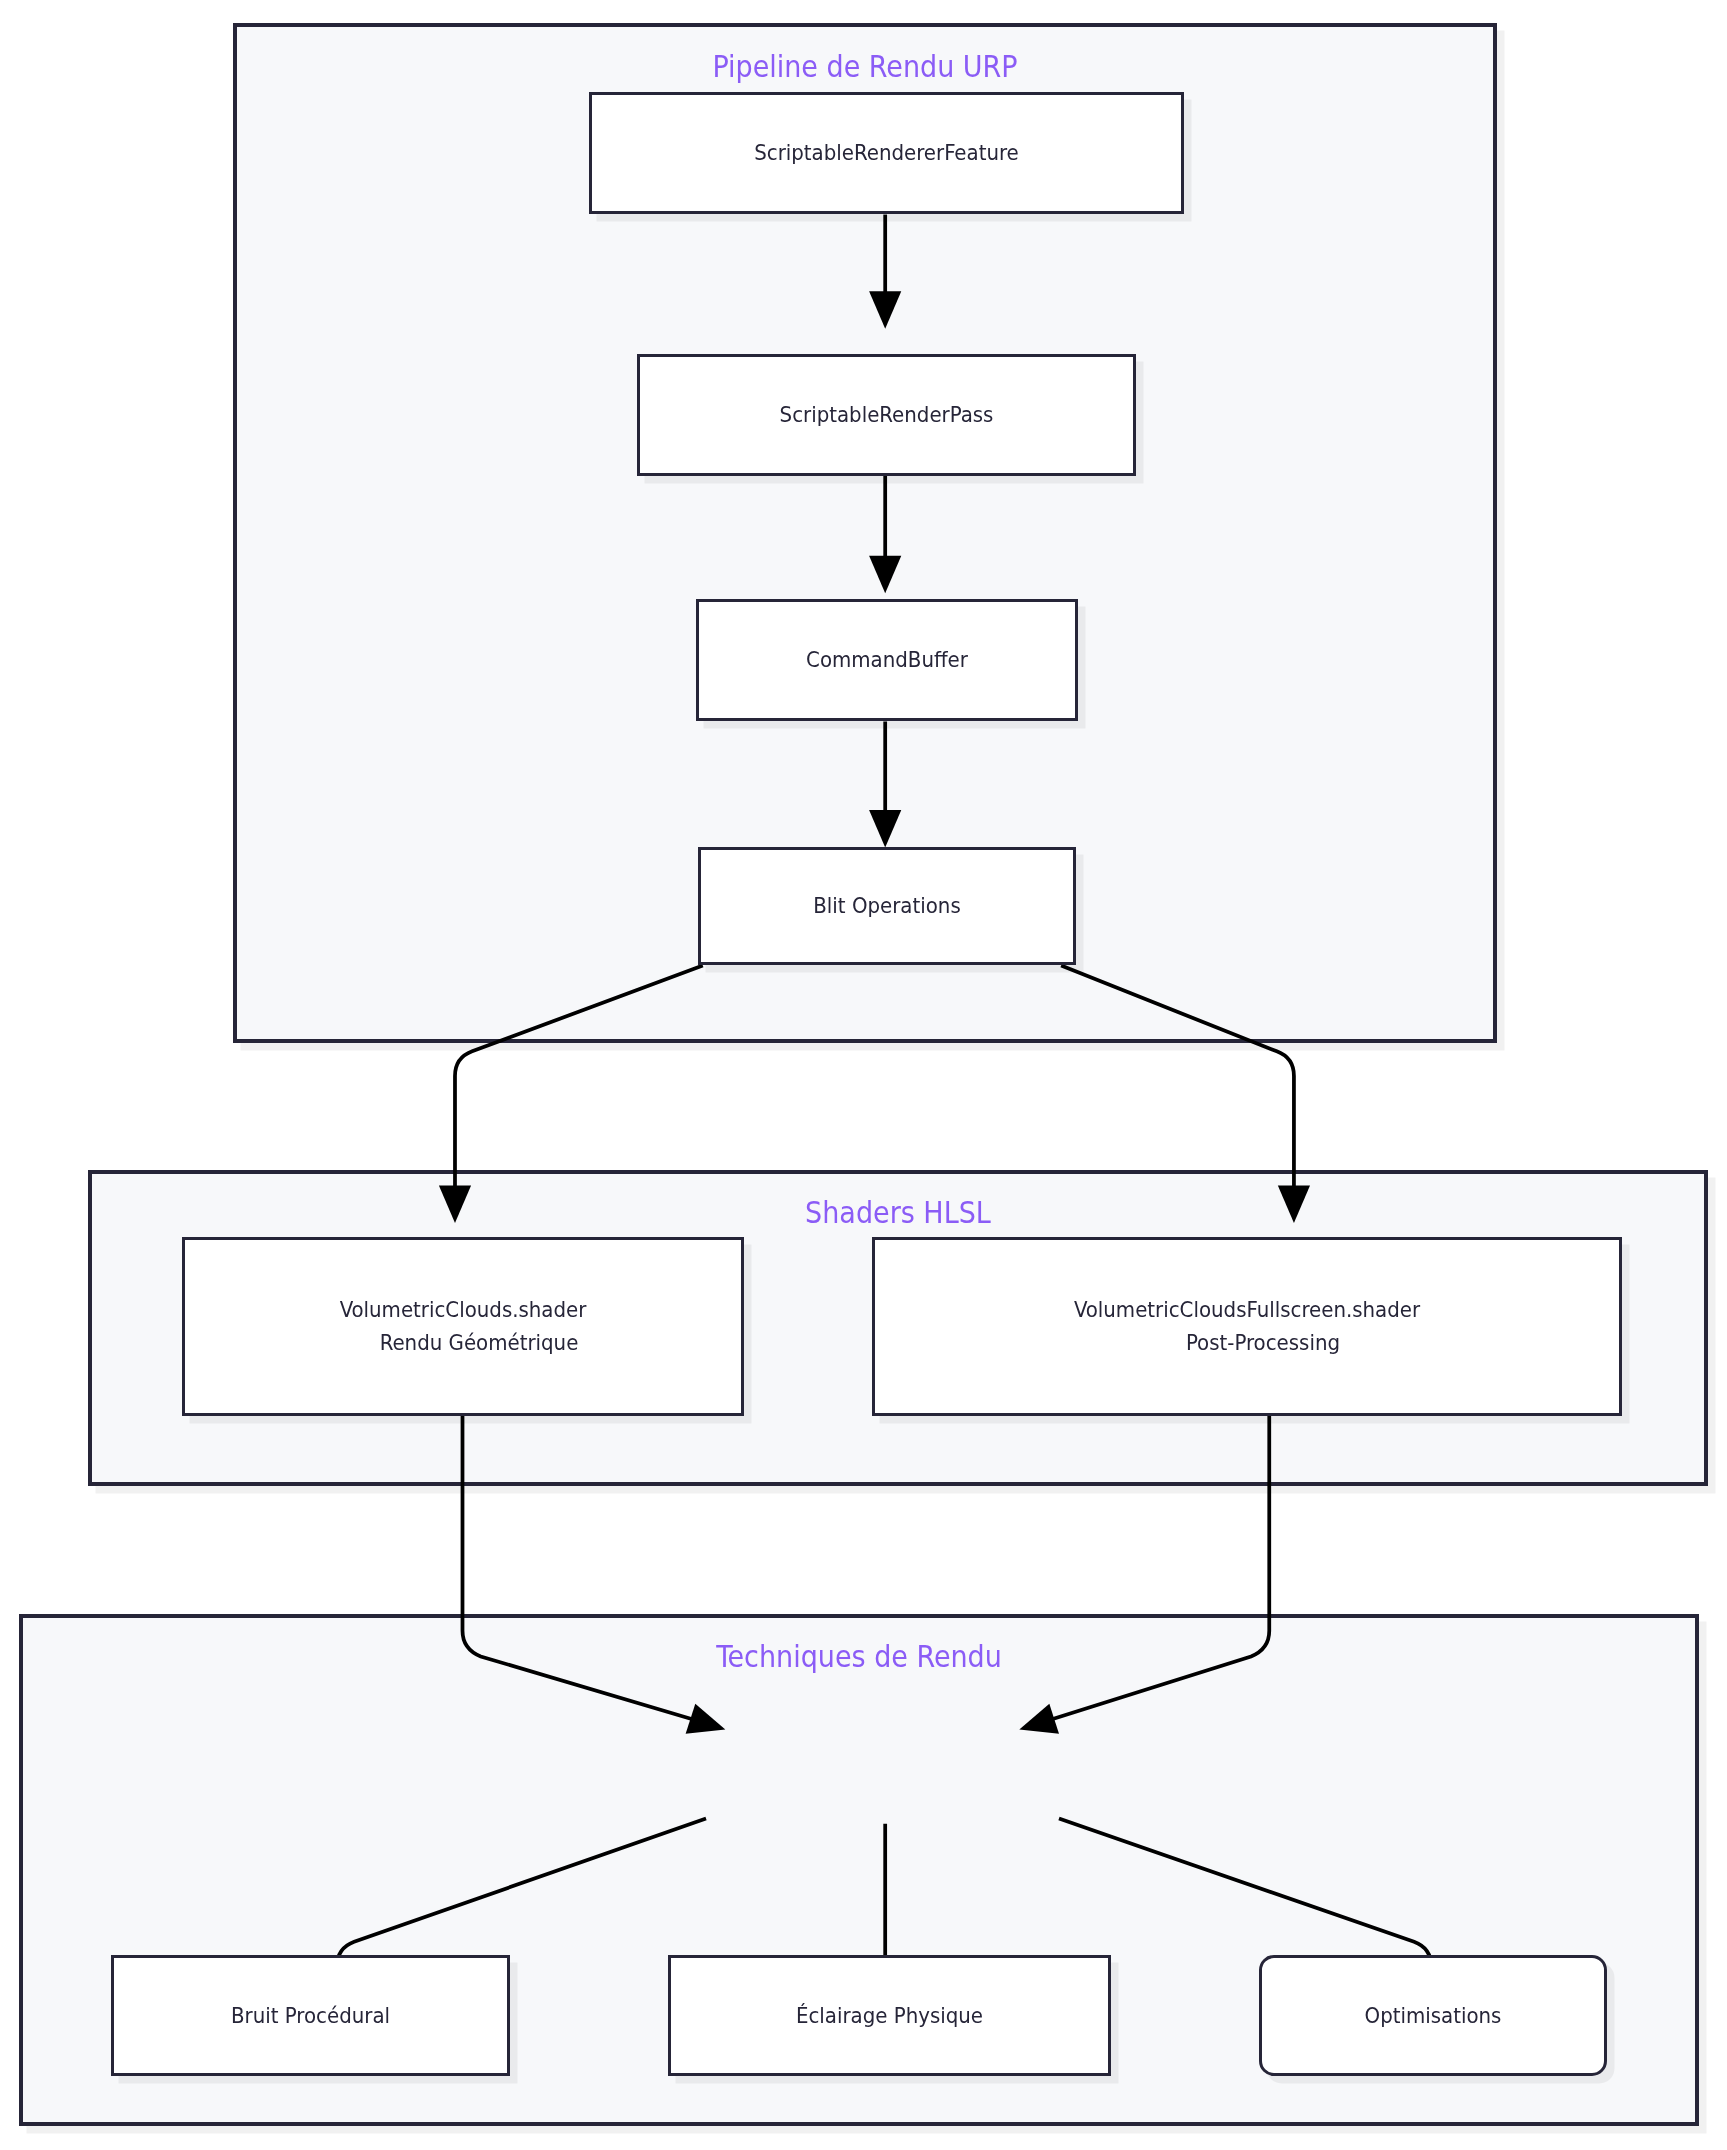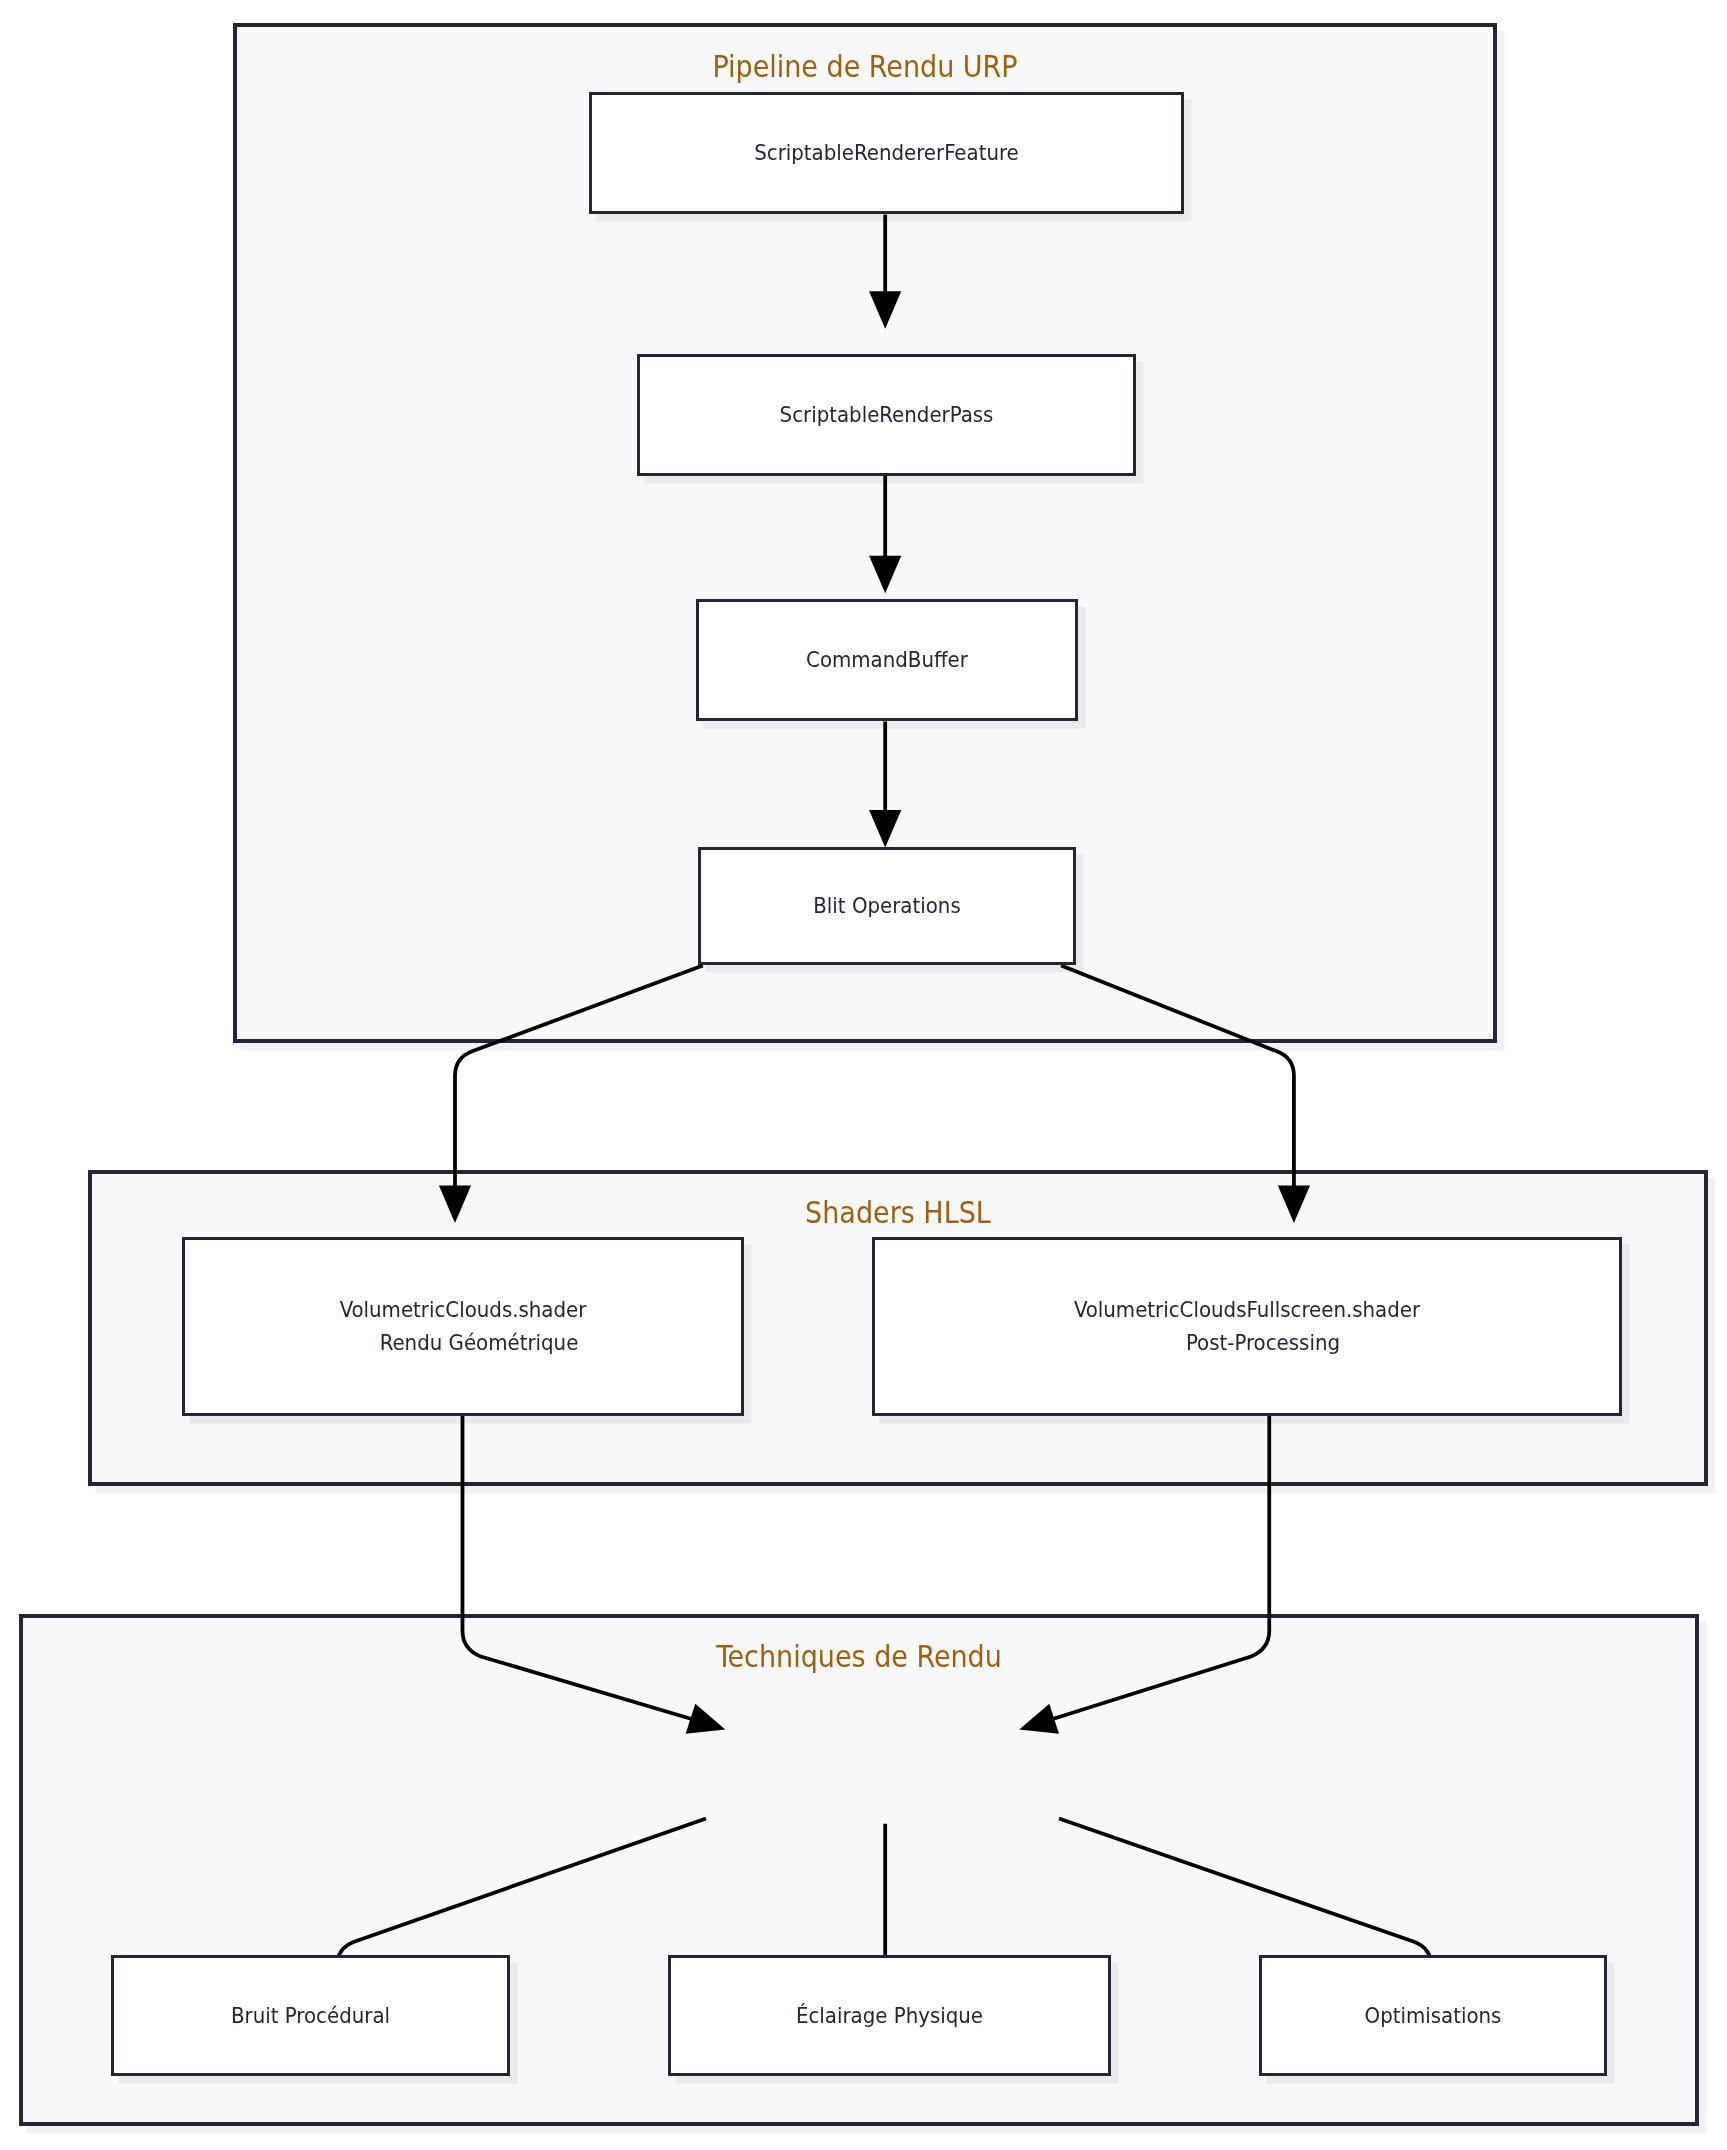--- a/index.html
+++ b/index.html
@@ -5,21 +5,21 @@
   html,body{margin:0;padding:0;background:#ffffff;}
   body{width:1728px;height:2151px;position:relative;overflow:hidden;
        font-family:"DejaVu Sans Condensed","Liberation Sans",sans-serif;}
 
   #stage{position:absolute;left:0;top:0;width:1728px;height:2151px;}
 
   
   .cluster{position:absolute;background:#f7f8fa;border:4.3px solid #262538;
            box-sizing:border-box;box-shadow:7.5px 7.5px 0 0 rgba(0,0,0,.055);}
   .cluster-title{position:absolute;left:0;right:0;text-align:center;
-                 color:#a16207;font-size:30px;line-height:1;white-space:nowrap;}
+                 color:#8b5cf6;font-size:30px;line-height:1;white-space:nowrap;}
 
   
   .node{position:absolute;background:#ffffff;border:3.8px solid #262538;
         box-sizing:border-box;display:flex;flex-direction:column;
         align-items:center;justify-content:center;
         box-shadow:7.5px 7.5px 0 0 rgba(0,0,0,.055);
         color:#262538;font-size:22px;line-height:1.32;text-align:center;
         white-space:nowrap;z-index:6;}
   .node .l2{margin-top:.18em;margin-left:32px;}
 
@@ -107,18 +107,18 @@
 
 
   <div class="node" style="left:111px;top:1955px;width:399px;height:121px;">
     <span>Bruit Procédural</span>
   </div>
 
   <div class="node" style="left:668px;top:1955px;width:443px;height:121px;">
     <span>Éclairage Physique</span>
   </div>
 
-  <div class="node" style="left:1259px;top:1955px;width:348px;height:121px;">
+  <div class="node" style="left:1259px;top:1955px;width:348px;height:121px;border-radius:15px;">
     <span>Optimisations</span>
   </div>
 
 </div>
 
 
 </body></html>

